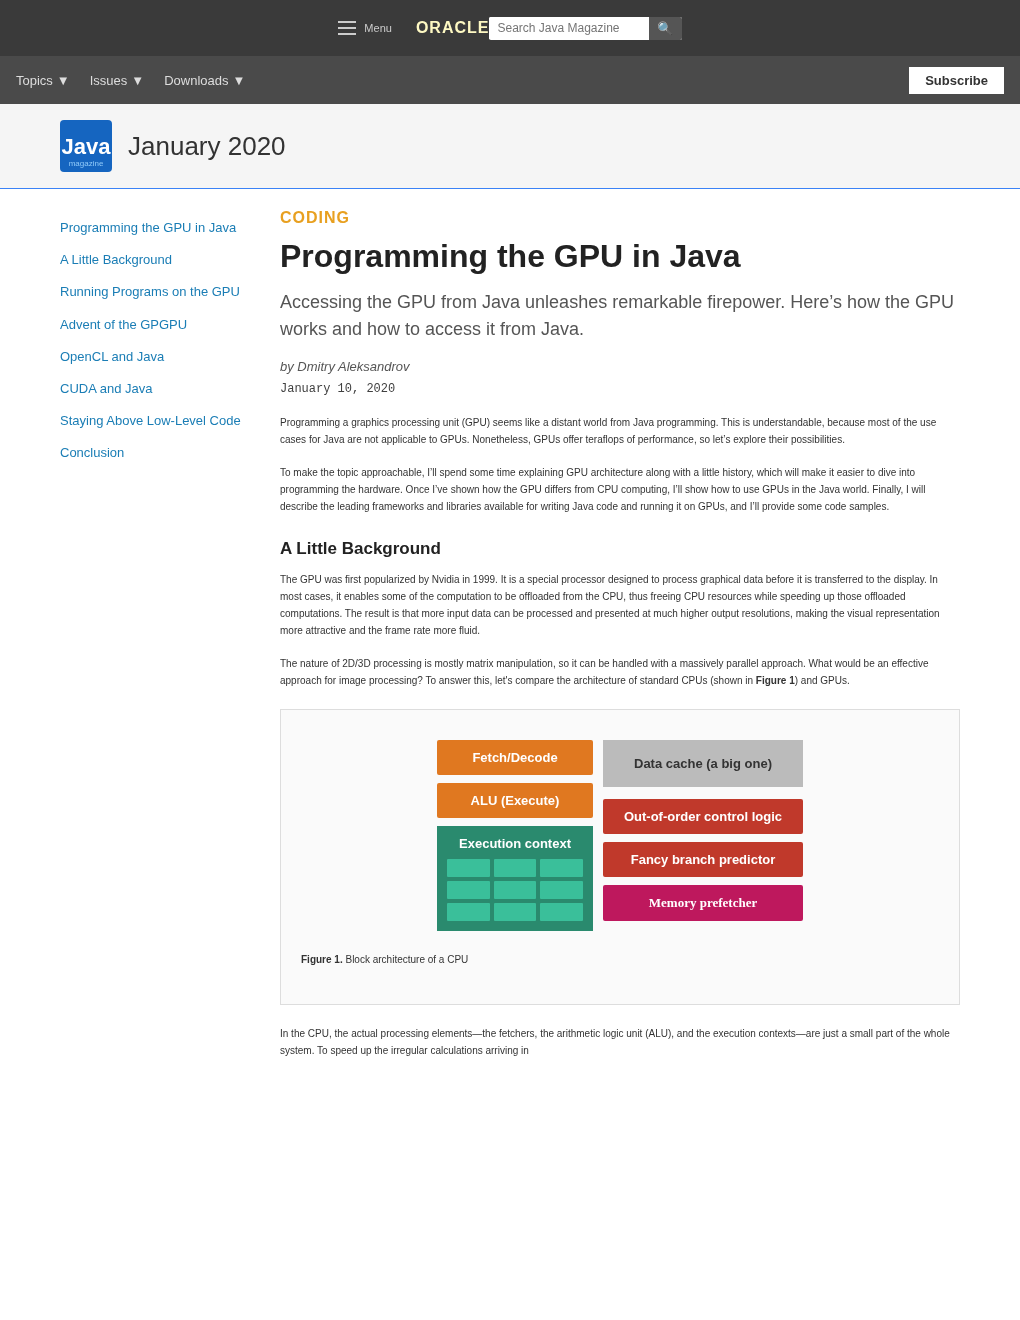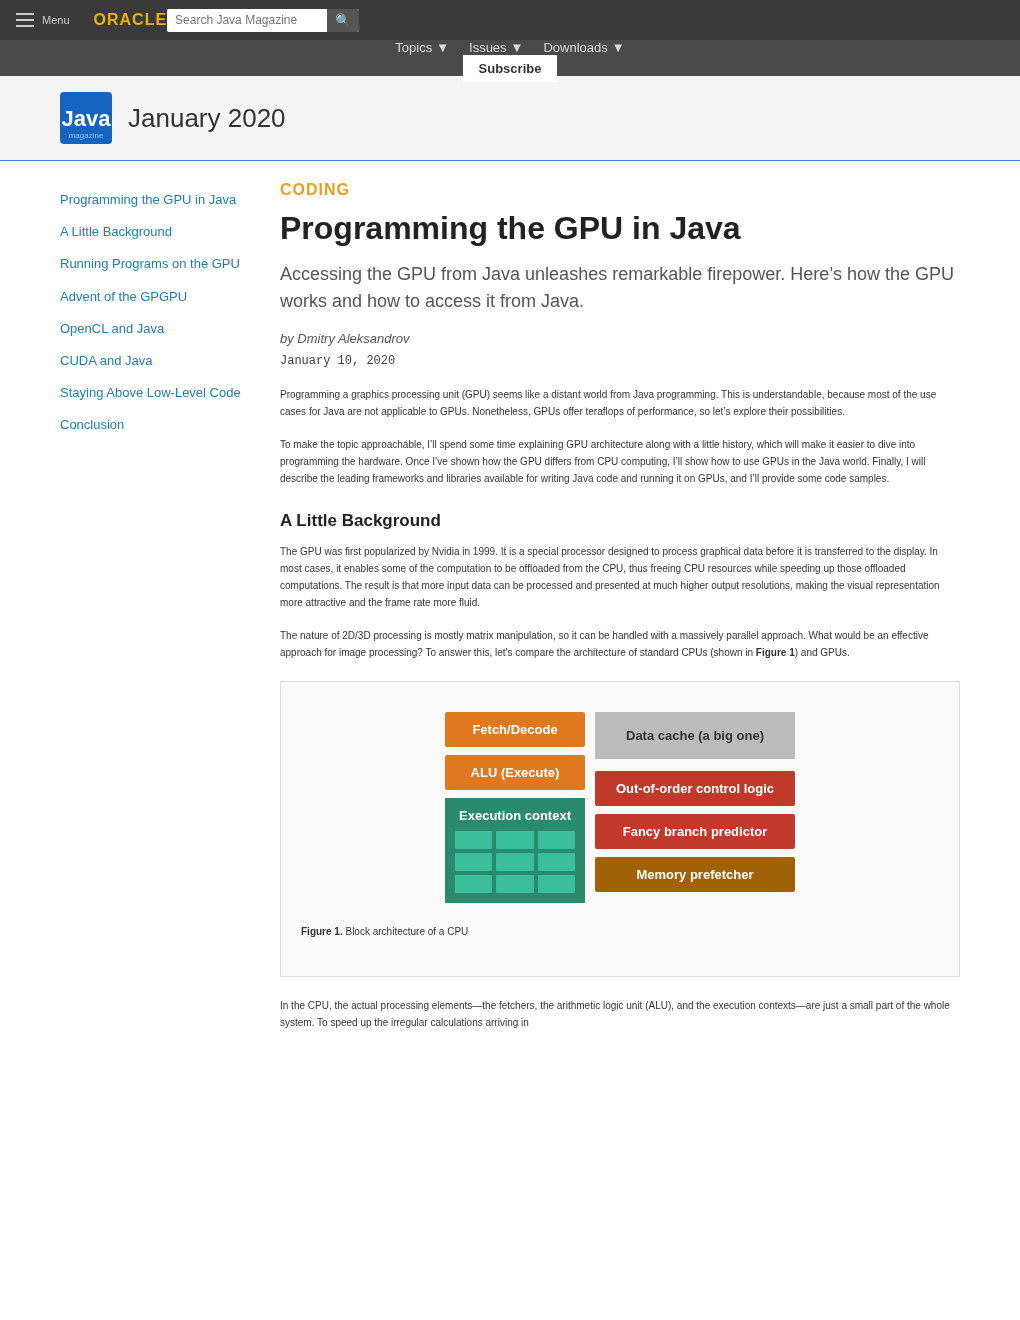--- a/index.html
+++ b/index.html
@@ -3,23 +3,23 @@
   <meta charset="utf-8">
   <style>
     * { box-sizing: border-box; margin: 0; padding: 0; }
     body { font-family: Arial, Helvetica, sans-serif; font-size: 14px; color: #333; background: #fff; }
 
     
     .top-bar {
       background: #3a3a3a;
       display: flex;
       align-items: center;
-      justify-content: flex-start;
+      justify-content: center;
       padding: 0 16px;
-      height: 40px;
+      height: 56px;
     }
     .top-bar-left {
       display: flex;
       align-items: center;
       gap: 8px;
     }
     .hamburger-icon {
       display: flex;
       flex-direction: column;
       gap: 4px;
@@ -29,21 +29,21 @@
       display: block;
       width: 18px;
       height: 2px;
       background: #ccc;
     }
     .menu-label {
       color: #ccc;
       font-size: 11px;
     }
     .oracle-logo {
-      color: #eab308;
+      color: #fef9c3;
       font-weight: bold;
       font-size: 16px;
       letter-spacing: 1px;
       margin-left: 16px;
     }
     .top-bar-right {
       display: flex;
       align-items: center;
       gap: 8px;
     }
@@ -71,22 +71,21 @@
       font-size: 13px;
     }
 
     
     .secondary-nav {
       background: #4a4a4a;
       display: flex;
       align-items: center;
       justify-content: space-between;
       padding: 0 16px;
-      height: 36px;
-      flex-direction: column;
+      height: 48px;
     }
     .secondary-nav-left {
       display: flex;
       align-items: center;
       gap: 20px;
     }
     .nav-item {
       color: #ddd;
       font-size: 13px;
       cursor: pointer;
@@ -209,39 +208,39 @@
       display: flex;
       gap: 10px;
       justify-content: center;
       align-items: flex-start;
       padding: 10px;
     }
     .cpu-left {
       display: flex;
       flex-direction: column;
       gap: 8px;
-      width: 140px;
+      width: 156px;
     }
     .cpu-right {
       display: flex;
       flex-direction: column;
       gap: 8px;
       width: 200px;
     }
     .cpu-block {
       padding: 10px 12px;
       text-align: center;
       font-size: 13px;
       font-weight: bold;
       color: #fff;
       border-radius: 2px;
     }
     .block-orange { background: #e07820; }
     .block-red { background: #c0392b; }
-    .block-dark-red { background: #a16207; }
+    .block-dark-red { background: #be185d; font-family: Liberation Serif, serif; }
     .execution-context-block {
       background: #2a8a6e;
       padding: 10px;
       text-align: center;
     }
     .execution-label {
       color: #fff;
       font-size: 13px;
       font-weight: bold;
       margin-bottom: 8px;

